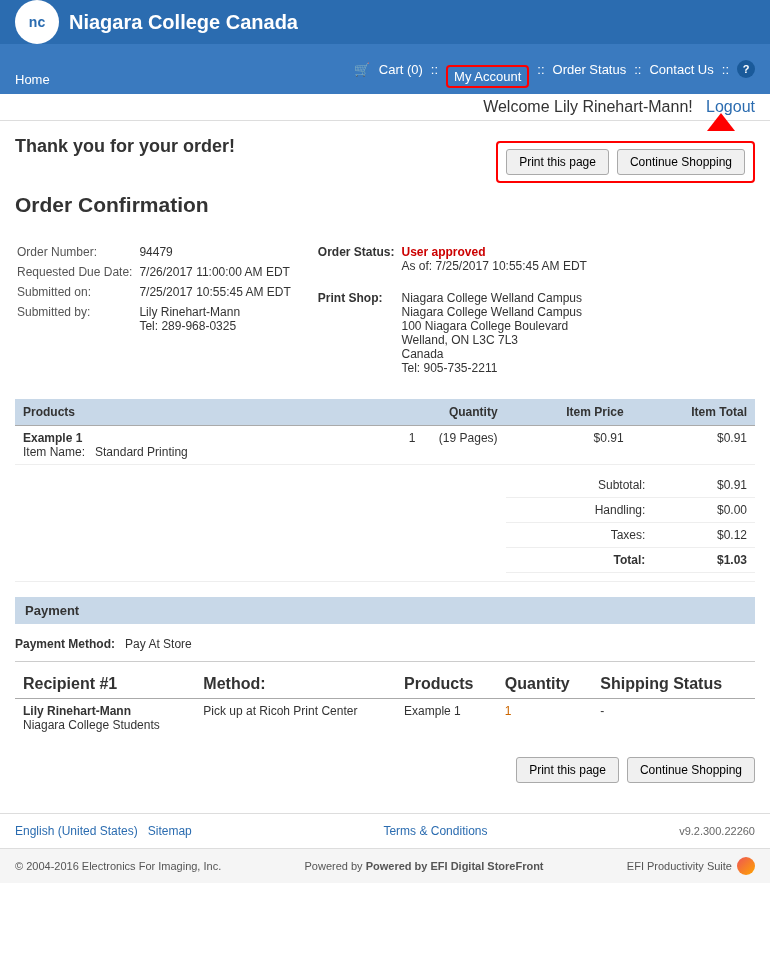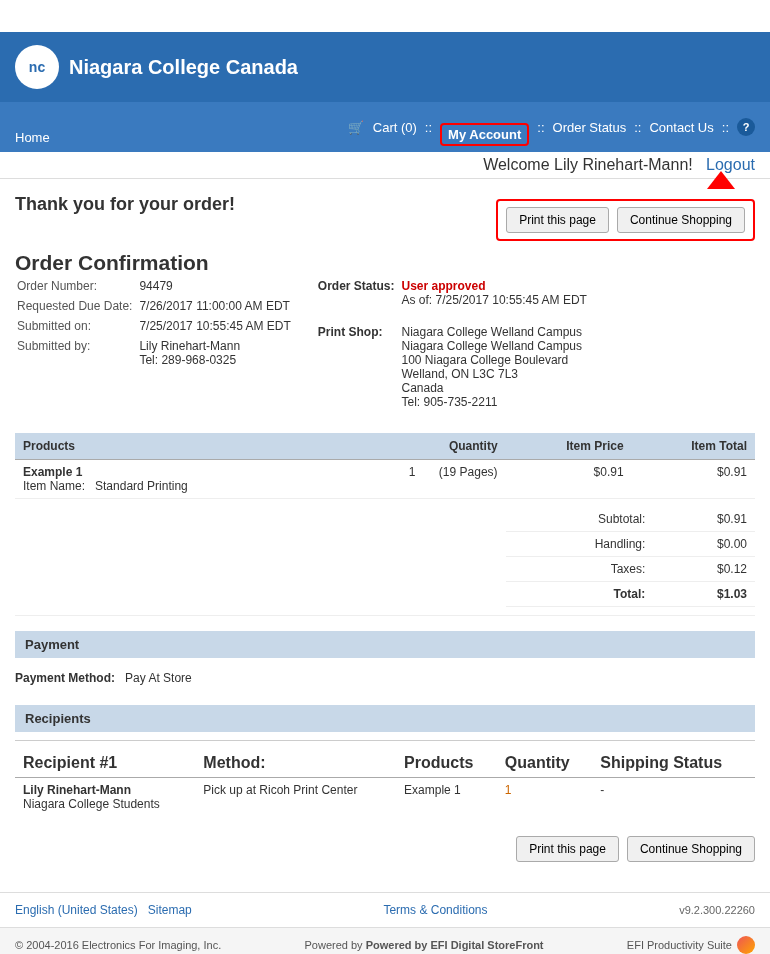--- a/index.html
+++ b/index.html
@@ -1,50 +1,50 @@
 <!DOCTYPE html>
 <html><head>
   <meta charset="utf-8">
   <style>
     * { margin: 0; padding: 0; box-sizing: border-box; }
     body { font-family: Arial, sans-serif; font-size: 12px; color: #333; background: #fff; width: 770px; }
 
     
-    .header { background: #2b6cb0; padding: 13px 15px; display: flex; align-items: center; margin-top: 32px; }
+    .header { background: #2b6cb0; padding: 0 15px; display: flex; align-items: center; }
     .header-logo { display: flex; align-items: center; gap: 10px; }
     .logo-circle { width: 44px; height: 44px; background: #fff; border-radius: 50%; display: flex; align-items: center; justify-content: center; font-weight: bold; color: #2b6cb0; font-size: 14px; }
     .header-title { color: #fff; font-size: 20px; font-weight: bold; }
 
     
     .navbar { background: #3a7abf; padding: 6px 15px; display: flex; align-items: center; justify-content: space-between; }
     .navbar-left { display: flex; align-items: center; gap: 5px; margin-top: 20px; }
     .navbar-left a { color: #fff; text-decoration: none; font-size: 13px; }
     .navbar-right { display: flex; align-items: center; gap: 8px; font-size: 13px; color: #fff; }
     .navbar-right a { color: #fff; text-decoration: none; }
     .navbar-right .separator { color: #fff; }
-    .my-account-box { border: 2px solid red; border-radius: 4px; padding: 2px 6px; font-weight: bold; background: #3a7abf; margin-top: 15px; }
+    .my-account-box { border: 2px solid red; border-radius: 4px; padding: 2px 6px; font-weight: normal; background: #3a7abf; margin-top: 15px; }
     .info-icon { width: 18px; height: 18px; background: #1a5a9a; border-radius: 50%; display: inline-flex; align-items: center; justify-content: center; color: #fff; font-size: 11px; font-weight: bold; }
 
     
     .welcome-bar { background: #fff; padding: 4px 15px; text-align: right; font-size: 16px; border-bottom: 1px solid #ddd; }
     .welcome-bar a { color: #2b6cb0; text-decoration: none; }
 
     
     .main { padding: 15px 15px; }
 
     
     .thank-you { font-size: 18px; font-weight: bold; color: #333; margin-bottom: 15px; }
     .action-buttons-wrapper { position: relative; border: 2px solid red; border-radius: 4px; padding: 6px 8px; display: flex; gap: 8px; }
     .btn { background: #f0f0f0; border: 1px solid #aaa; padding: 5px 12px; font-size: 12px; cursor: pointer; border-radius: 3px; }
     .arrow-up { position: absolute; top: -28px; right: 20px; }
     .arrow-up-icon { width: 0; height: 0; border-left: 14px solid transparent; border-right: 14px solid transparent; border-bottom: 18px solid red; }
 
     
     .section-title { font-size: 21px; font-weight: bold; }
-    .order-details { display: flex; gap: 8px; margin-bottom: 20px; }
+    .order-details { display: flex; gap: 8px; margin-bottom: 20px; margin-top: 24px; }
     .order-left { flex: 1; }
     .order-left table { font-size: 12px; }
     .order-left table td { padding: 2px 5px 2px 0; vertical-align: top; }
     .order-left table td:first-child { font-weight: normal; white-space: nowrap; color: #555; }
     .order-right { flex: 1.5; font-size: 12px; }
     .order-right table td { padding: 2px 5px 2px 0; vertical-align: top; }
     .order-right table td:first-child { font-weight: bold; white-space: nowrap; }
     .status-approved { color: #cc0000; font-weight: bold; }
 
     
@@ -256,21 +256,20 @@
     </tbody>
   </table>
 
   <div class="section-header">Payment</div>
   <div class="payment-method">
     <strong>Payment Method:</strong>
     &nbsp;
     <span>Pay At Store</span>
   </div>
 
-  <div class="section-header">Recipients</div>
   <hr class="divider-line">
   <table class="recipients-table">
     <thead>
       <tr>
         <th>Recipient #1</th>
         <th>Method:</th>
         <th>Products</th>
         <th>Quantity</th>
         <th>Shipping Status</th>
       </tr>

